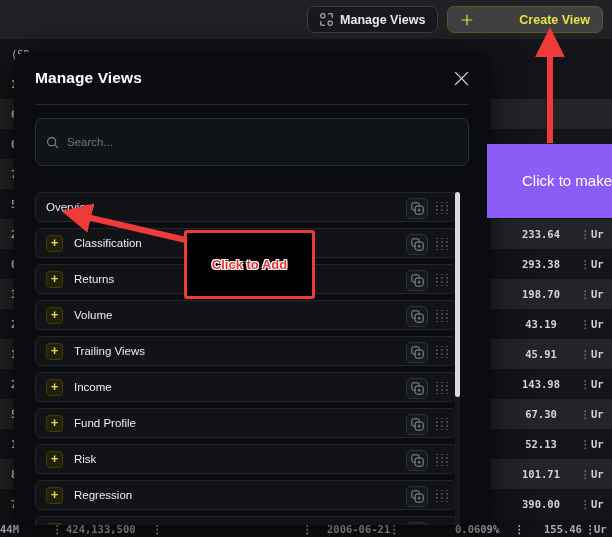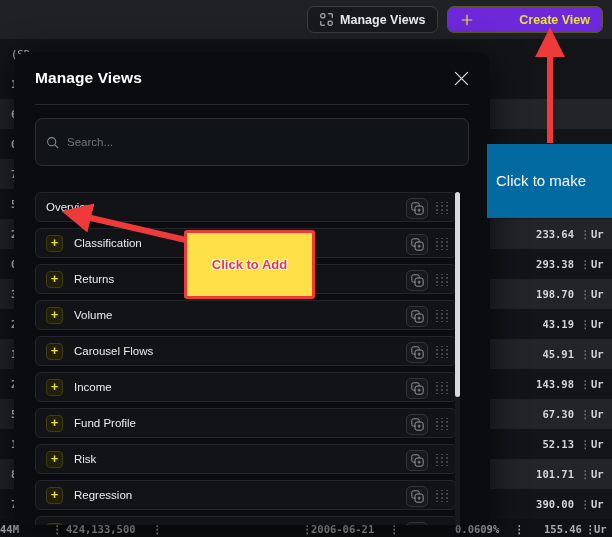--- a/index.html
+++ b/index.html
@@ -23,21 +23,21 @@
     height: 27px; padding: 0 12px;
     border-radius: 7px;
     font-size: 12.5px; font-weight: bold;
     cursor: pointer; white-space: nowrap;
   }
   .btn-manage {
     background: #17191d; color: #e8e9ea;
     border: 1px solid #3a3d42;
   }
   .btn-create {
-    background: #6d28d9; color: #e8e23c;
+    background: #404040; color: #e8e23c;
     border: 1px solid #59581f;
     gap: 45px;
   }
   .ic { display: inline-block; line-height: 0; }
 
   
   .bg-table {
     position: absolute; left: 0; top: 39px; width: 612px; height: 498px;
     background: #0f1114;
   }
@@ -47,21 +47,21 @@
     font-family: "DejaVu Sans Mono", monospace;
     font-size: 10.5px; color: #d4d6d8; font-weight: bold;
   }
   .bg-row.alt { background: #222427; }
   .bg-row.plain { background: #121417; }
   .cell-l {
     width: 34px; text-align: right; padding-right: 4px;
     overflow: hidden; direction: rtl;
   }
   .cell-mid { flex: 1; }
-  .cell-num { width: 72px; text-align: right; padding-right: 6px; }
+  .cell-num { width: 72px; text-align: center; padding-right: 6px; }
   .dash { width: 6px; color: #6d7075; text-align: center; }
   .cell-ur { width: 26px; padding-left: 5px; overflow: hidden; }
   .bg-head {
     height: 30px; display: flex; align-items: center;
     background: #121417; color: #bfc2c6;
     font-family: "DejaVu Sans Mono", monospace; font-size: 10.5px;
   }
   .bg-lastrow {
     position: absolute; left: 0; bottom: 0; width: 612px; height: 16px;
     display: flex; align-items: center; background: #0f1114;
@@ -139,35 +139,36 @@
   }
   .scrollthumb {
     position: absolute; left: 0; top: 0; width: 5px; height: 205px;
     background: #d9dade; border-radius: 3px; cursor: pointer;
   }
 
   
   .anno-box-left {
     position: absolute; left: 184px; top: 230px;
     width: 131px; height: 69px;
-    background: #fde047; border: 3px solid #ef3a3a;
+    background: #000000; border: 3px solid #ef3a3a;
     border-radius: 3px;
     display: flex; flex-direction: column; align-items: center; justify-content: center;
   }
   .anno-box-left div {
     color: #ef3434; font-size: 13px; font-weight: bold;
     text-shadow: -1px -1px 0 #fff, 1px -1px 0 #fff, -1px 1px 0 #fff, 1px 1px 0 #fff;
     line-height: 17px; white-space: nowrap;
   }
   .anno-box-right {
     position: absolute; left: 487px; top: 144px;
     width: 125px; height: 74px;
-    background: #0369a1;
+    background: #8b5cf6;
     display: flex; flex-direction: column; justify-content: center;
     padding-left: 9px;
+    align-items: flex-end;
   }
   .anno-box-right div {
     color: #ffffff; font-size: 15px; line-height: 22px; white-space: nowrap;
   }
   .arrow-svg { position: absolute; left: 0; top: 0; pointer-events: none; }
 </style>
 </head>
 <body>
 
 <div id="root">
@@ -282,21 +283,21 @@
           <div class="dash">⋮</div>
           <div class="cell-ur">Ur</div>
         </div>
       </div>
     <div class="bg-lastrow">
       <span class="lr" style="left:0px;">44M</span>
       <span class="lr" style="left:52px;">⋮</span>
       <span class="lr" style="left:66px;">424,133,500</span>
       <span class="lr" style="left:152px;">⋮</span>
       <span class="lr" style="left:302px;">⋮</span>
-      <span class="lr" style="left:311px;">2006-06-21</span>
+      <span class="lr" style="left:327px;">2006-06-21</span>
       <span class="lr" style="left:389px;">⋮</span>
       <span class="lr" style="left:455px;">0.0609%</span>
       <span class="lr" style="left:514px;">⋮</span>
       <span class="lr" style="left:544px;">155.46</span>
       <span class="lr" style="left:585px;">⋮</span>
       <span class="lr" style="left:594px;">Ur</span>
     </div>
   </div>
 
   <div class="topbar">
@@ -456,21 +457,21 @@
                 <i></i>
                 <i></i>
                 <i></i>
               </div>
             </div>
           </div>
           <div class="row">
             <div class="plus-badge">
               <span>+</span>
             </div>
-            <div class="row-label">Carousel Flows</div>
+            <div class="row-label">Trailing Views</div>
             <div class="row-actions">
               <div class="copy-btn">
                 <svg width="13" height="13" viewBox="0 0 16 16">
                   <rect x="1" y="1" width="9" height="9" rx="2" fill="none" stroke="#9a9da2" stroke-width="1.15"></rect>
                   <rect x="5" y="5" width="10" height="10" rx="2.5" fill="#16191d" stroke="#9a9da2" stroke-width="1.15"></rect>
                   <path d="M10 8.2v3.6M8.2 10h3.6" stroke="#9a9da2" stroke-width="1.1"></path>
                 </svg>
               </div>
               <div class="grip">
                 <i></i>

